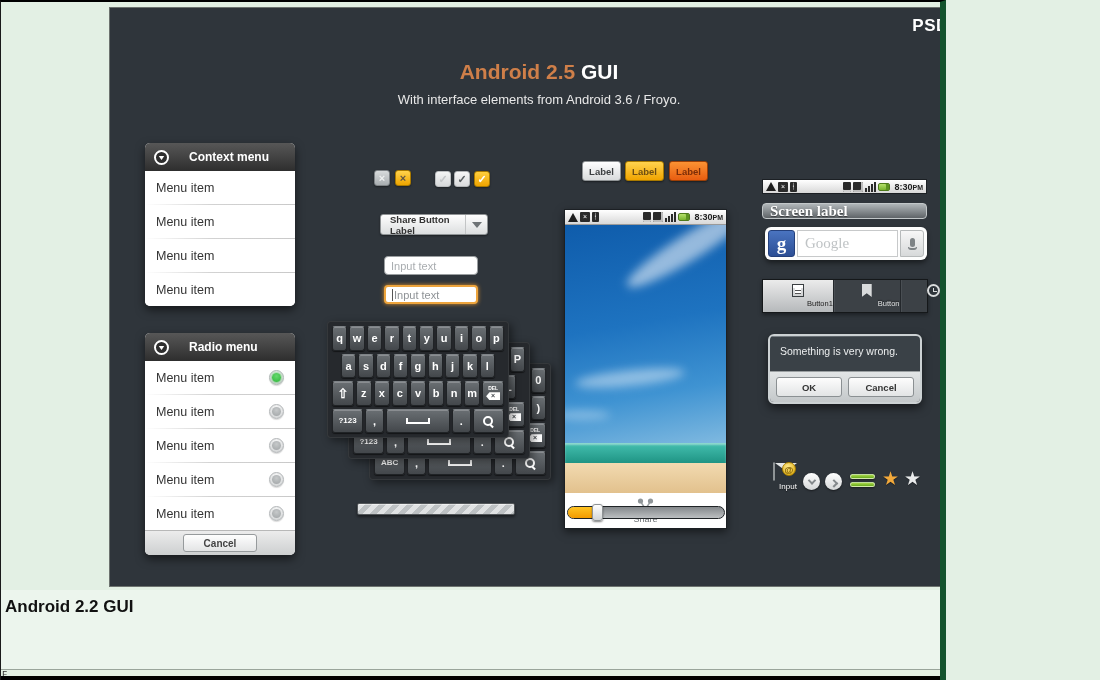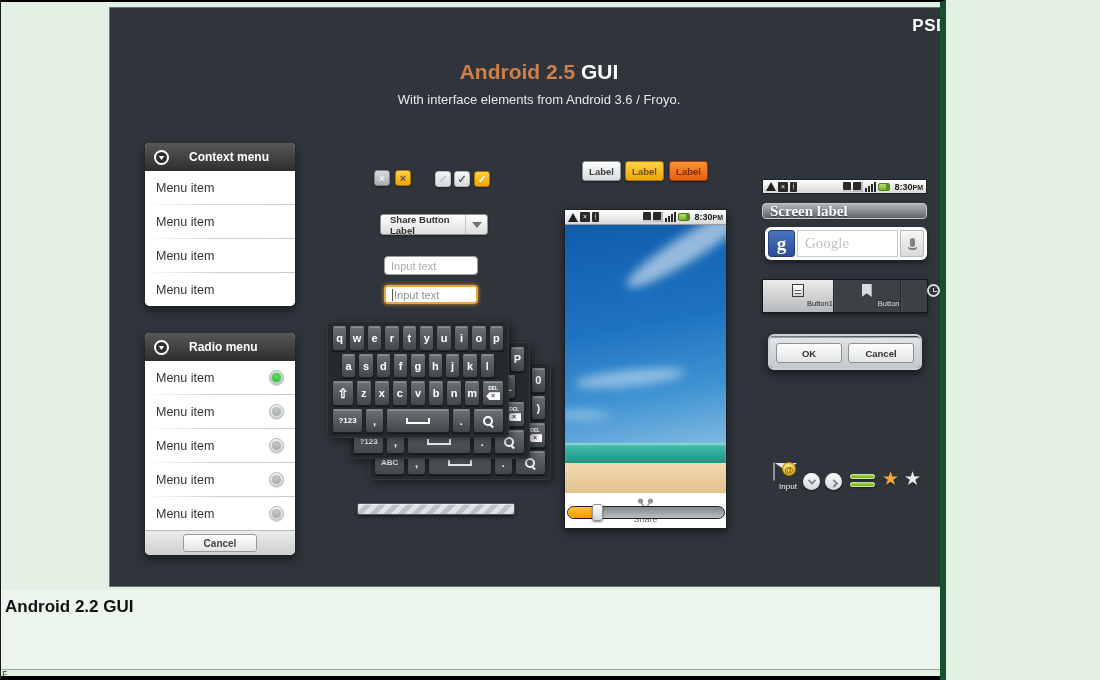--- a/index.html
+++ b/index.html
@@ -627,20 +627,21 @@
       <div class="tb-cell">
         <span class="ic-eye">
             <i></i>
           </span>
         <span class="tb-label">Button</span>
       </div>
     </div>
 
     <div class="dialog">
       <div class="dialog-divider"></div>
+      <div class="dialog-body">Something is very wrong.</div>
       <div class="dialog-footer">
         <div class="dialog-btn">OK</div>
         <div class="dialog-btn">Cancel</div>
       </div>
     </div>
 
     <div class="icons-row">
       <div class="mail-icon">
         <span class="mail-env"><span class="mail-at">@</span></span>
         <span class="mail-label">Input</span>

